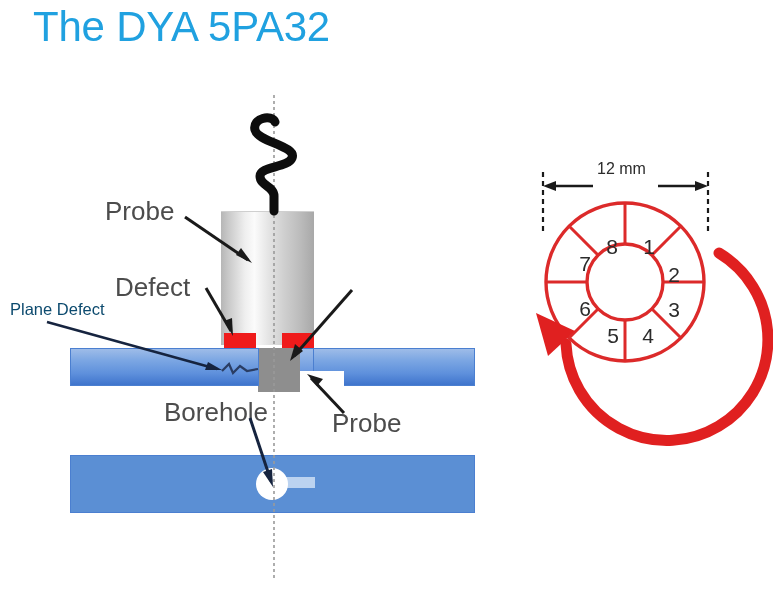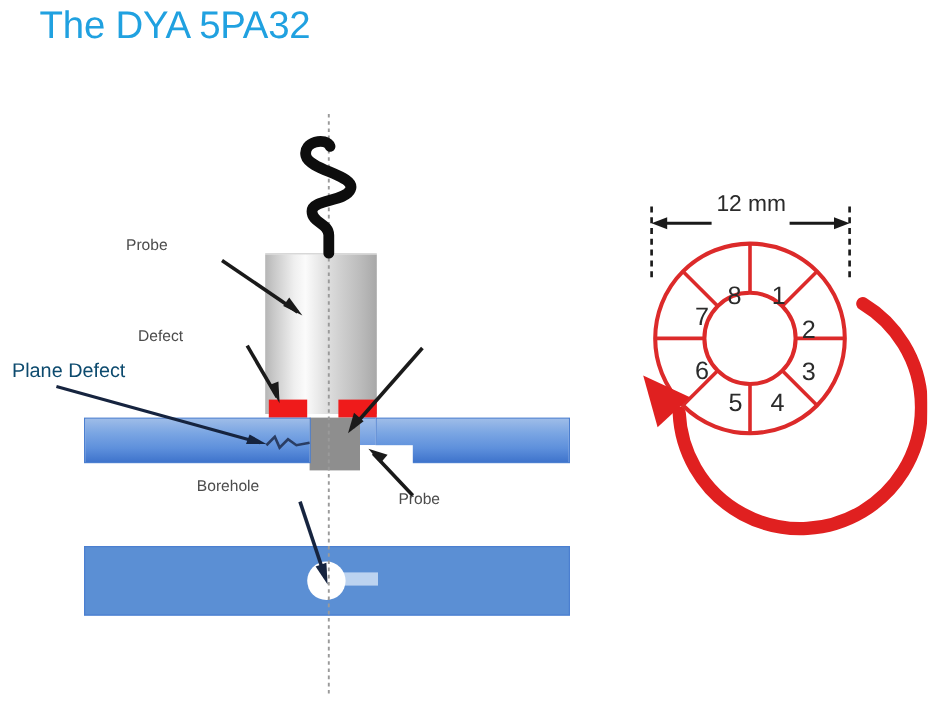--- a/index.html
+++ b/index.html
@@ -16,31 +16,31 @@
     height: 590px;
     background: #ffffff;
     overflow: hidden;
   }
 
   
   #title {
     position: absolute;
     left: 33px;
     top: 3px;
-    font-size: 32px;
+    font-size: 42px;
     font-weight: 400;
     color: #20a1e0;
     letter-spacing: -0.2px;
     white-space: nowrap;
   }
 
   
   .lbl {
     position: absolute;
-    font-size: 13px;
+    font-size: 26px;
     color: #4c4c4c;
     white-space: nowrap;
   }
   .lbl.bold {
     font-weight: normal;
     color: #0c4a6e;
     font-size: 16.5px;
   }
 
   
@@ -183,21 +183,21 @@
   <div id="plate-bottom"></div>
   <div id="borehole-slot"></div>
   <div id="borehole-circle"></div>
 
   <div class="lbl" style="left:105px; top:196px;">Probe</div>
   <div class="lbl" style="left:115px; top:272px;">Defect</div>
   <div class="lbl bold" style="left:10px; top:300px;">Plane Defect</div>
   <div class="lbl" style="left:164px; top:397px;">Borehole</div>
   <div class="lbl" style="left:332px; top:408px;">Probe</div>
 
-  <div class="lbl" style="left:597px; top:160px; font-size:19px; color:#2b2b2b;">12 mm</div>
+  <div class="lbl" style="left:597px; top:160px; font-size:16px; color:#2b2b2b;">12 mm</div>
 
   <svg id="art" viewBox="0 0 773 590">
 
     <line x1="274" y1="95" x2="274" y2="580" stroke="#9a9a9a" stroke-width="1.6" stroke-dasharray="3,3"></line>
 
     <path d="M 274 211 L 274 196 C 274 186 260 186 260 176
              C 260 166 288 168 292 158
              C 297 146 258 142 255 130
              C 252 118 272 114 275 122" fill="none" stroke="#0d0d0d" stroke-width="9" stroke-linecap="round" stroke-linejoin="round"></path>
 

